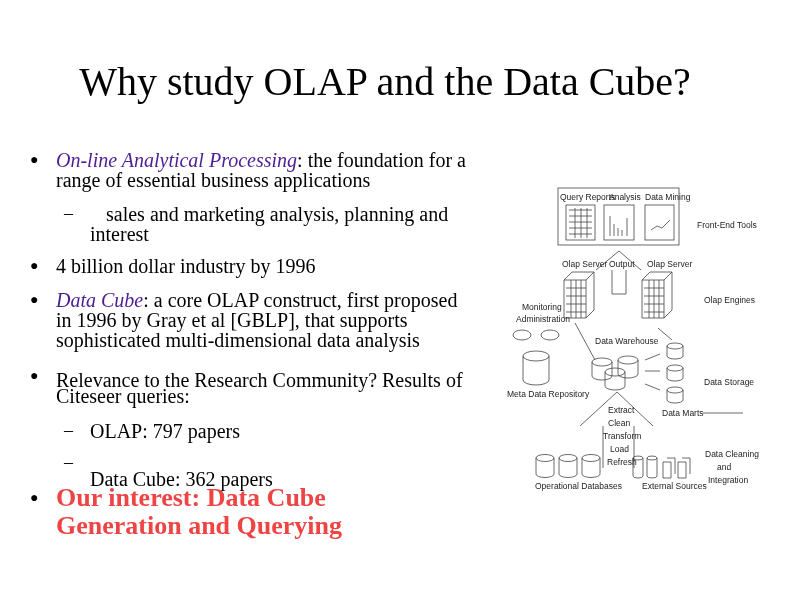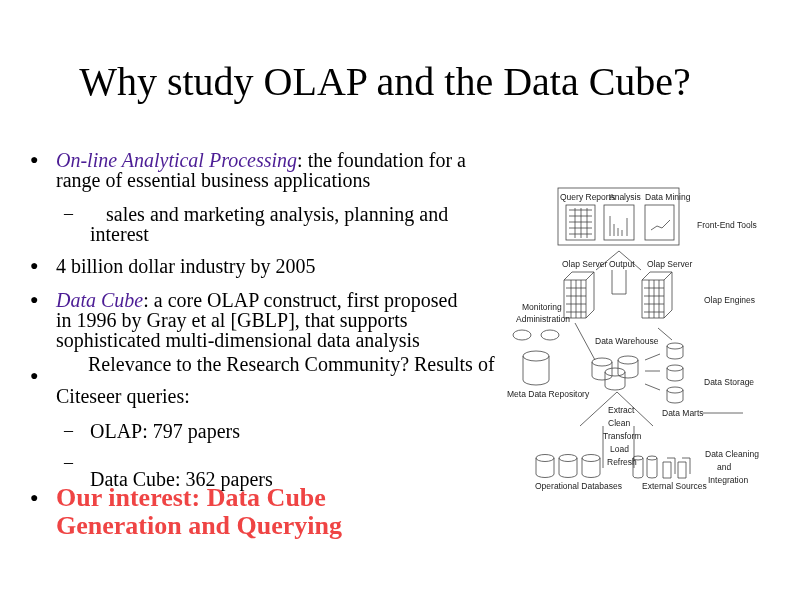--- a/index.html
+++ b/index.html
@@ -21,31 +21,31 @@
 <span class="dot" style="left:30px;top:152px;">●</span>
 <div class="b" style="left:56px;top:150px;">
   <span class="blue">On-line Analytical Processing</span><span>: the foundation for a</span>
 </div>
 <div class="b" style="left:56px;top:170px;">range of essential business applications</div>
 <span class="dash" style="left:64px;top:203px;">–</span>
 <div class="b" style="left:106px;top:204px;">sales and marketing analysis, planning and</div>
 <div class="b" style="left:90px;top:224px;">interest</div>
 
 <span class="dot" style="left:30px;top:258px;">●</span>
-<div class="b" style="left:56px;top:256px;">4 billion dollar industry by 2005</div>
+<div class="b" style="left:56px;top:256px;">4 billion dollar industry by 1996</div>
 
 <span class="dot" style="left:30px;top:292px;">●</span>
 <div class="b" style="left:56px;top:290px;text-align:right;">
   <span class="blue">Data Cube</span><span>: a core OLAP construct, first proposed</span>
 </div>
 <div class="b" style="left:56px;top:310px;">in 1996 by Gray et al [GBLP], that supports</div>
 <div class="b" style="left:56px;top:330px;">sophisticated multi-dimensional data analysis</div>
 
 <span class="dot" style="left:30px;top:368px;">●</span>
-<div class="b" style="left:56px;top:354px;margin-left:32px;">Relevance to the Research Community? Results of</div>
+<div class="b" style="left:56px;top:370px;">Relevance to the Research Community? Results of</div>
 <div class="b" style="left:56px;top:386px;">Citeseer queries:</div>
 <span class="dash" style="left:64px;top:420px;">–</span>
 <div class="b" style="left:90px;top:421px;">OLAP: 797 papers</div>
 <span class="dash" style="left:64px;top:452px;">–</span>
 <div class="b" style="left:90px;top:453px;margin-top:16px;">Data Cube: 362 papers</div>
 
 <span class="dot" style="left:30px;top:490px;">●</span>
 <div class="b red" style="left:56px;top:484px;">Our interest: Data Cube</div>
 <div class="b red" style="left:56px;top:512px;">Generation and Querying</div>
 

